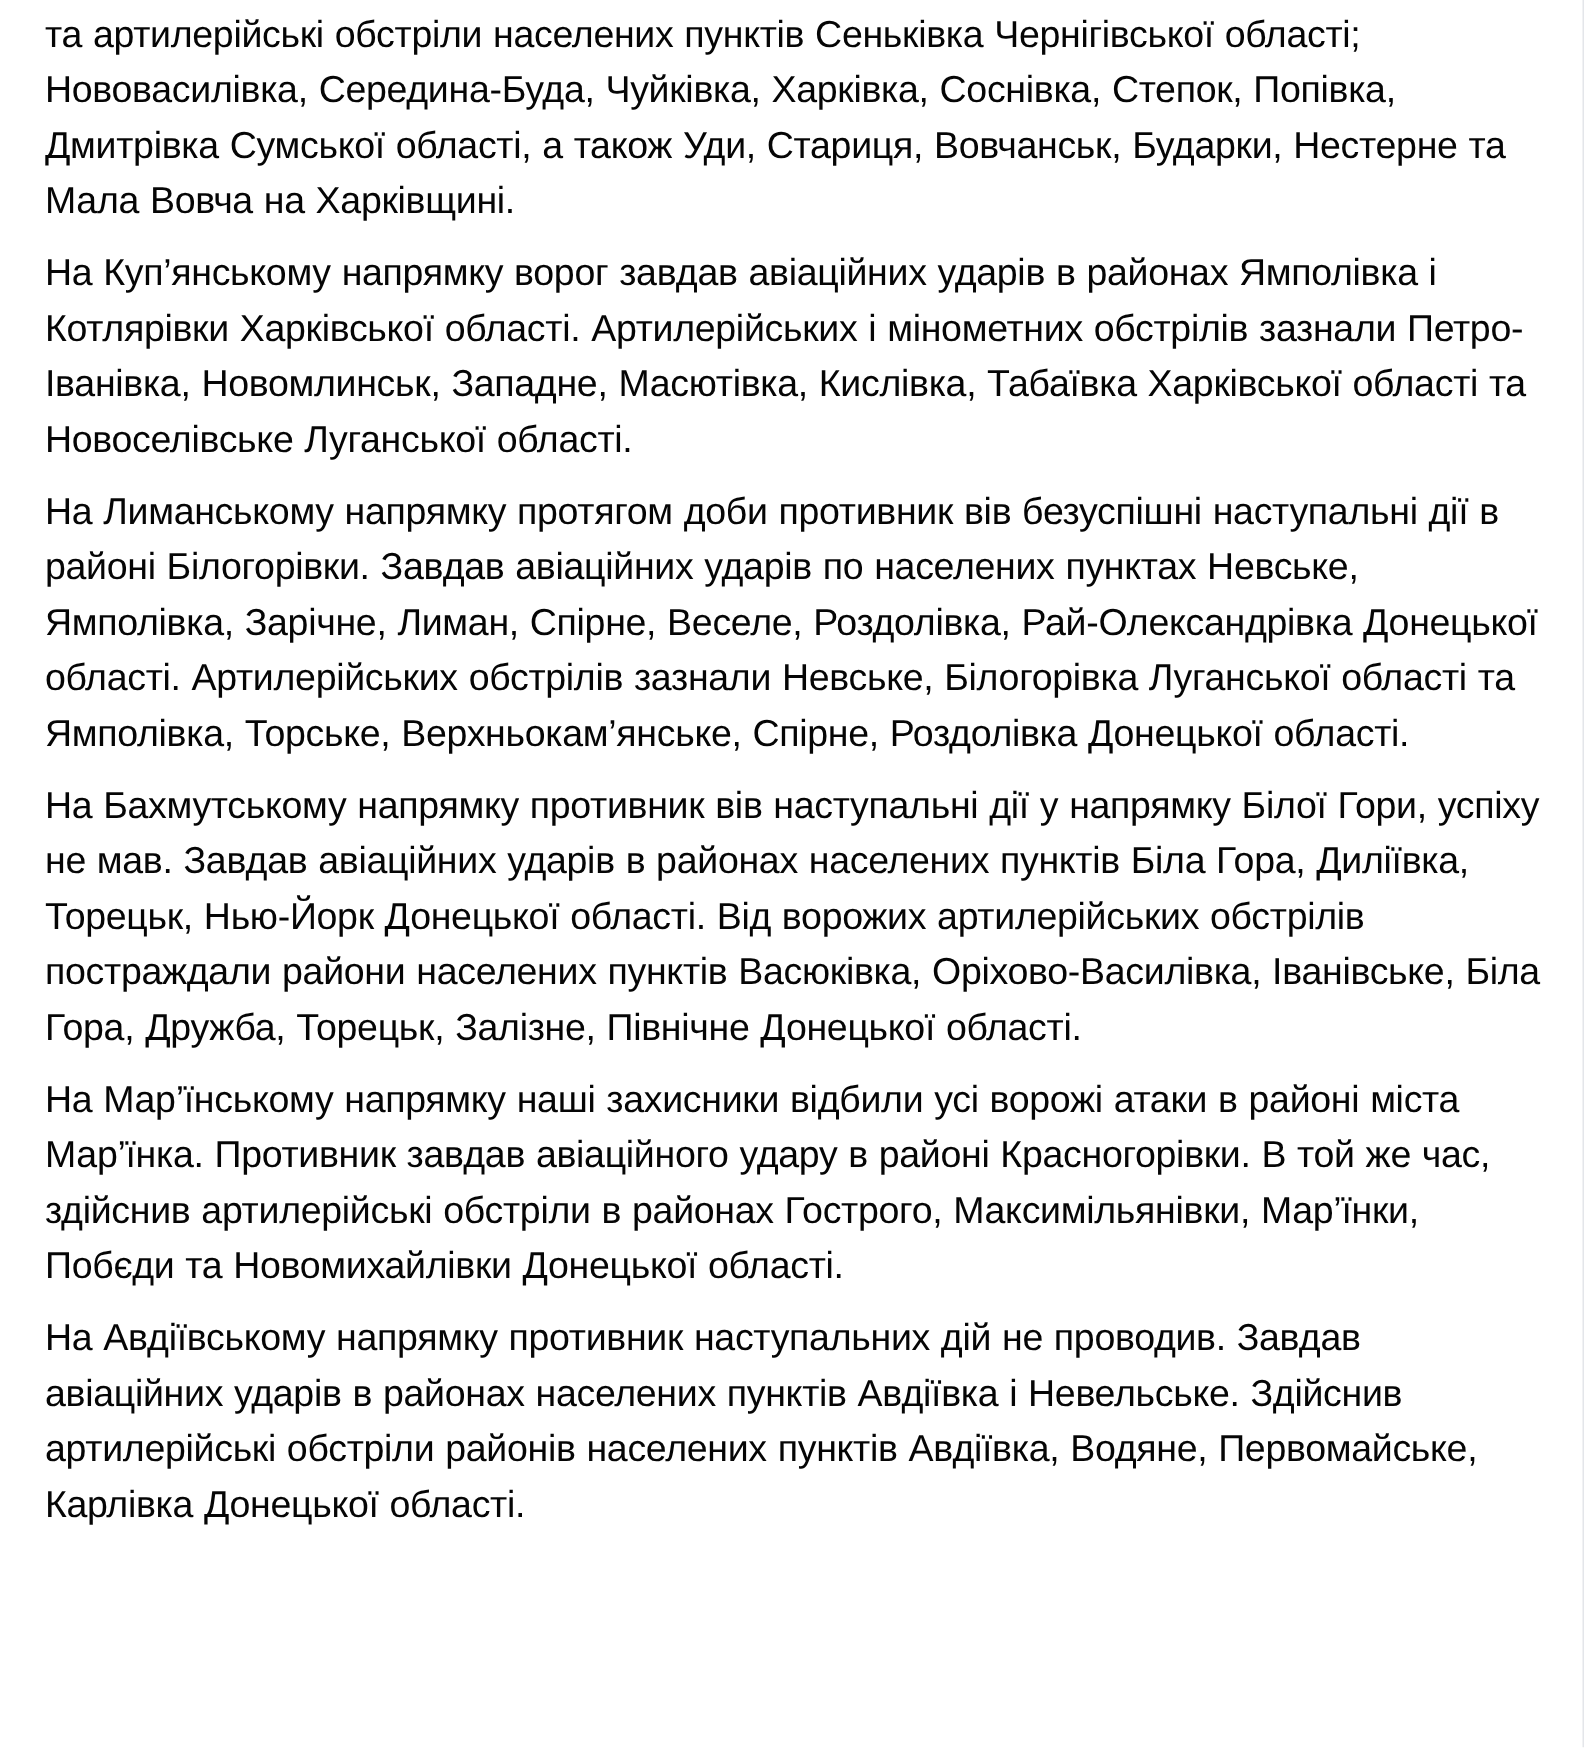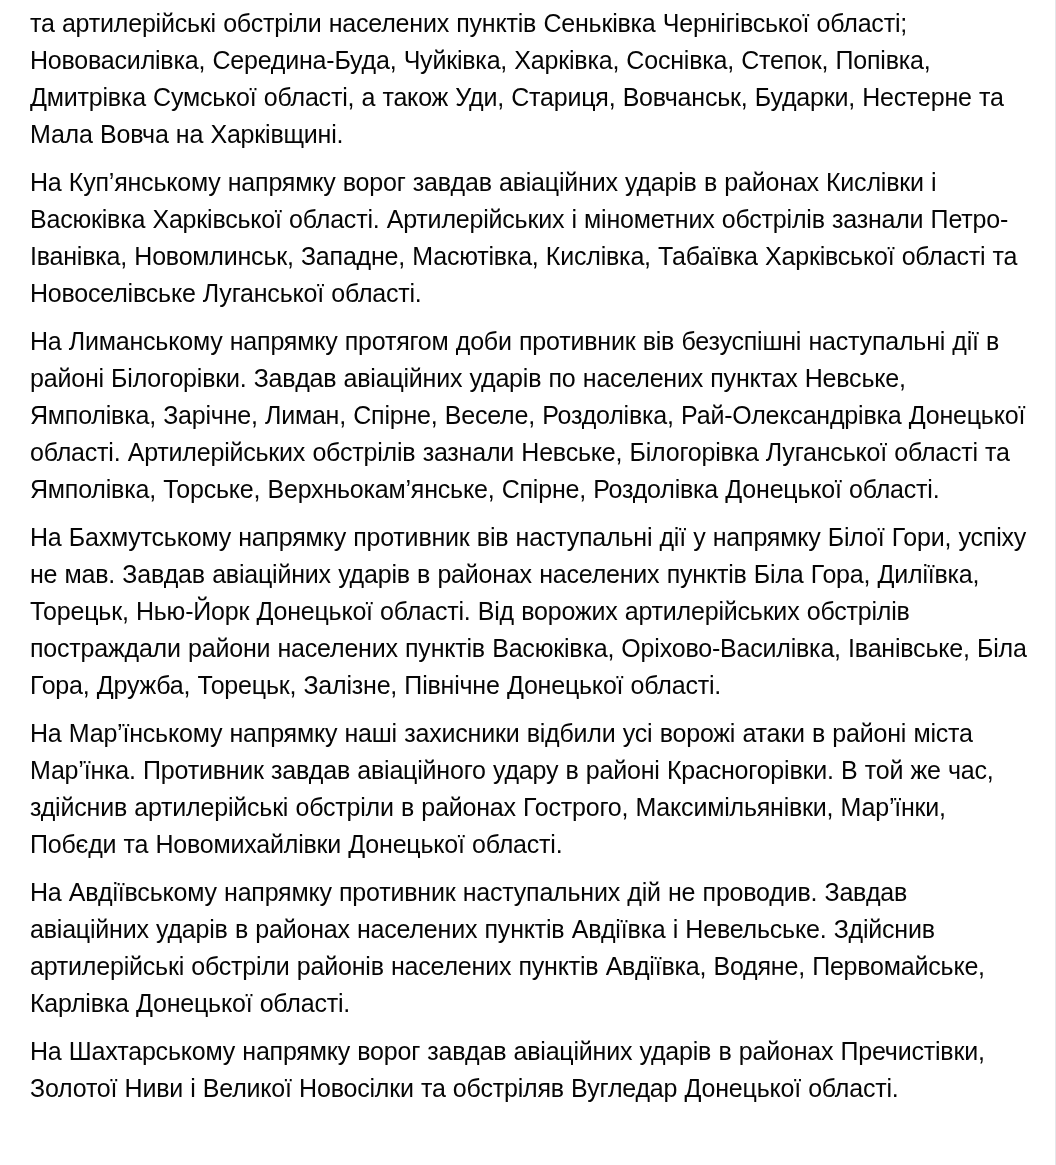--- a/index.html
+++ b/index.html
@@ -29,19 +29,18 @@
     margin: 0 0 11px 0;
     white-space: normal;
     word-spacing: 0.5px;
   }
 </style>
 </head>
 <body>
 
 <main class="post-body">
   <p class="post-paragraph">та артилерійські обстріли населених пунктів Сеньківка Чернігівської області; Нововасилівка, Середина-Буда, Чуйківка, Харківка, Соснівка, Степок, Попівка, Дмитрівка Сумської області, а також Уди, Стариця, Вовчанськ, Бударки, Нестерне та Мала Вовча на Харківщині.</p>
-  <p class="post-paragraph">На Куп’янському напрямку ворог завдав авіаційних ударів в районах Кислівки і Васюківка Харківської області. Артилерійських і мінометних обстрілів зазнали Петро-Іванівка, Новомлинськ, Западне, Масютівка, Кислівка, Табаївка Харківської області та Новоселівське Луганської області.</p>
+  <p class="post-paragraph">На Куп’янському напрямку ворог завдав авіаційних ударів в районах Ямполівка і Котлярівки Харківської області. Артилерійських і мінометних обстрілів зазнали Петро-Іванівка, Новомлинськ, Западне, Масютівка, Кислівка, Табаївка Харківської області та Новоселівське Луганської області.</p>
   <p class="post-paragraph">На Лиманському напрямку протягом доби противник вів безуспішні наступальні дії в районі Білогорівки. Завдав авіаційних ударів по населених пунктах Невське, Ямполівка, Зарічне, Лиман, Спірне, Веселе, Роздолівка, Рай-Олександрівка Донецької області. Артилерійських обстрілів зазнали Невське, Білогорівка Луганської області та Ямполівка, Торське, Верхньокам’янське, Спірне, Роздолівка Донецької області.</p>
   <p class="post-paragraph">На Бахмутському напрямку противник вів наступальні дії у напрямку Білої Гори, успіху не мав. Завдав авіаційних ударів в районах населених пунктів Біла Гора, Диліївка, Торецьк, Нью-Йорк Донецької області. Від ворожих артилерійських обстрілів постраждали райони населених пунктів Васюківка, Оріхово-Василівка, Іванівське, Біла Гора, Дружба, Торецьк, Залізне, Північне Донецької області.</p>
   <p class="post-paragraph">На Мар’їнському напрямку наші захисники відбили усі ворожі атаки в районі міста Мар’їнка. Противник завдав авіаційного удару в районі Красногорівки. В той же час, здійснив артилерійські обстріли в районах Гострого, Максимільянівки, Мар’їнки, Побєди та Новомихайлівки Донецької області.</p>
   <p class="post-paragraph">На Авдіївському напрямку противник наступальних дій не проводив. Завдав авіаційних ударів в районах населених пунктів Авдіївка і Невельське. Здійснив артилерійські обстріли районів населених пунктів Авдіївка, Водяне, Первомайське, Карлівка Донецької області.</p>
-  <p class="post-paragraph">На Шахтарському напрямку ворог завдав авіаційних ударів в районах Пречистівки, Золотої Ниви і Великої Новосілки та обстріляв Вугледар Донецької області.</p>
 </main>
 
 </body></html>

